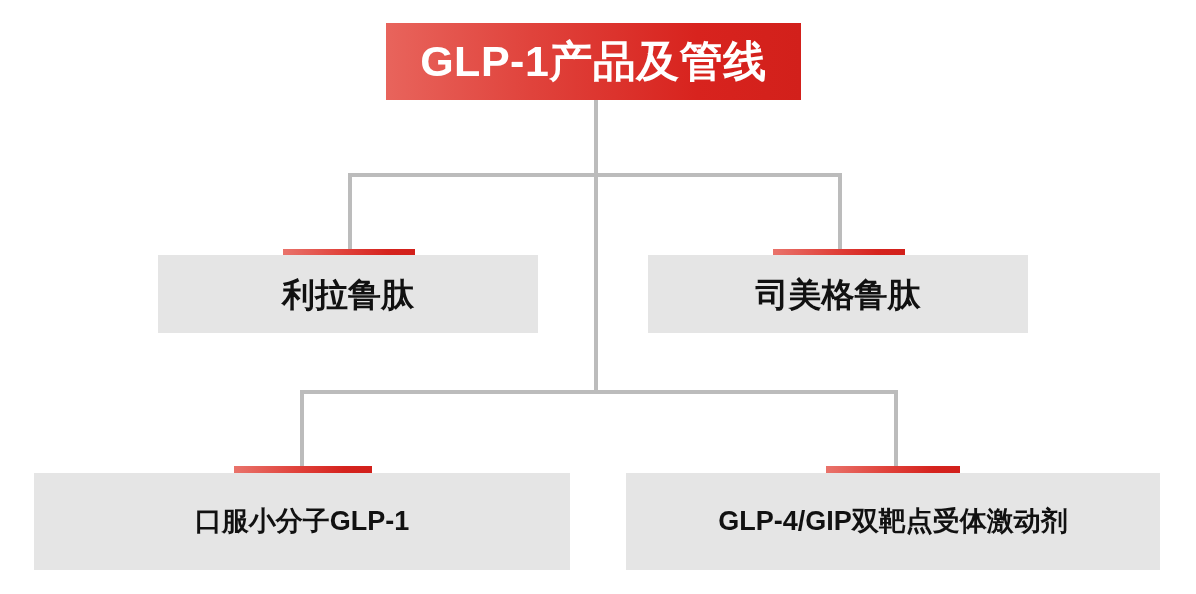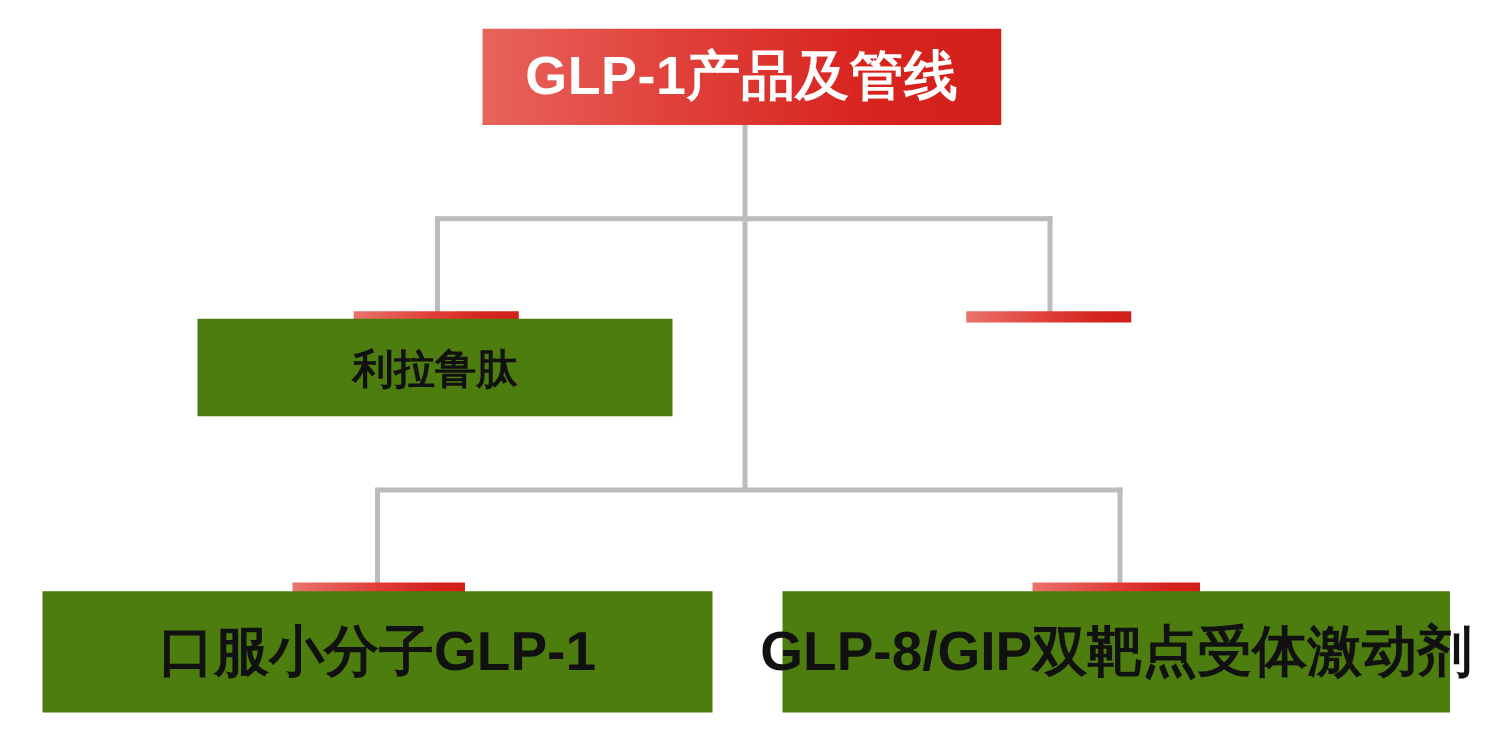--- a/index.html
+++ b/index.html
@@ -44,21 +44,21 @@
     font-size: 43px;
     font-weight: bold;
     letter-spacing: 0.5px;
     line-height: 1;
     white-space: nowrap;
   }
 
   
   .node {
     position: absolute;
-    background: #4d7c0f;
+    background: #e5e5e5;
     display: flex;
     align-items: center;
     justify-content: center;
     box-sizing: border-box;
   }
   .node-label {
     color: #111111;
     font-weight: bold;
     line-height: 1;
     white-space: nowrap;
@@ -77,21 +77,21 @@
   .node-lv1 .node-label { font-size: 33px; }
 
   #node-liraglutide { left: 158px; width: 380px; }
   #node-semaglutide { left: 648px; width: 380px; }
 
   
   .node-lv2 {
     top: 473px;
     height: 97px;
   }
-  .node-lv2 .node-label { font-size: 44px; }
+  .node-lv2 .node-label { font-size: 27px; }
 
   #node-oral-glp1 { left: 34px; width: 536px; }
   #node-dual-agonist { left: 626px; width: 534px; }
 </style>
 </head>
 <body>
 
 <div id="canvas">
 
   <div class="conn-v" style="left:594px; top:100px; height:77px;"></div>
@@ -111,24 +111,27 @@
   <div class="root-node">
     <span class="root-label">GLP-1产品及管线</span>
   </div>
 
   <div class="accent-bar" style="left:283px; top:249px; width:132px;"></div>
   <div id="node-liraglutide" class="node node-lv1">
     <span class="node-label">利拉鲁肽</span>
   </div>
 
   <div class="accent-bar" style="left:773px; top:249px; width:132px;"></div>
+  <div id="node-semaglutide" class="node node-lv1">
+    <span class="node-label">司美格鲁肽</span>
+  </div>
 
   <div class="accent-bar" style="left:234px; top:466px; width:138px;"></div>
   <div id="node-oral-glp1" class="node node-lv2">
     <span class="node-label">口服小分子GLP-1</span>
   </div>
 
   <div class="accent-bar" style="left:826px; top:466px; width:134px;"></div>
   <div id="node-dual-agonist" class="node node-lv2">
-    <span class="node-label">GLP-8/GIP双靶点受体激动剂</span>
+    <span class="node-label">GLP-4/GIP双靶点受体激动剂</span>
   </div>
 
 </div>
 
 </body></html>

